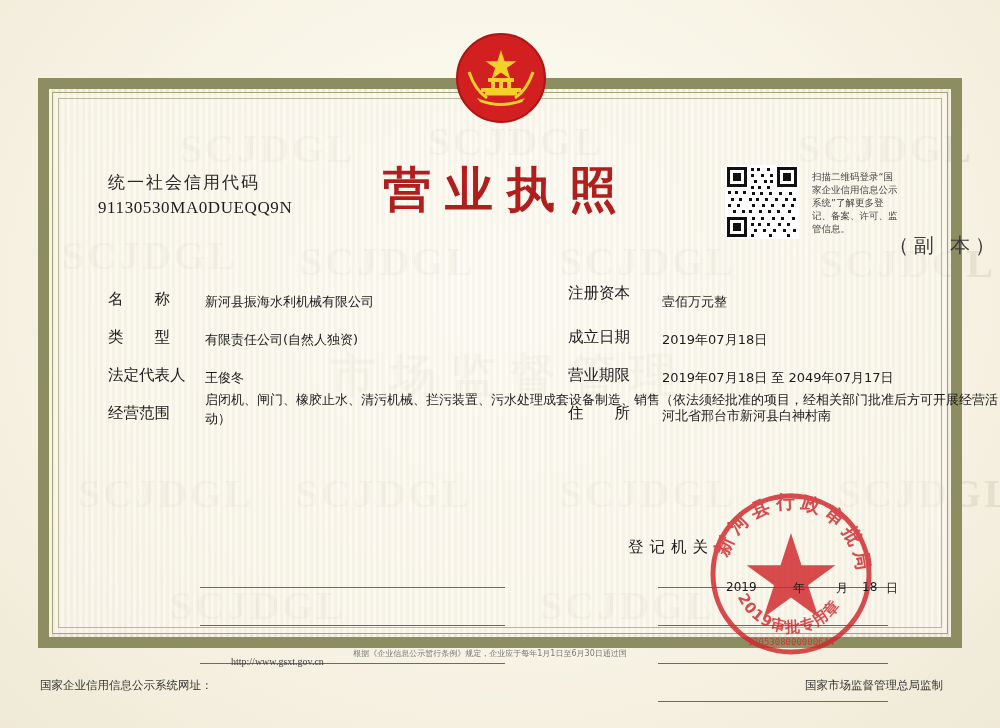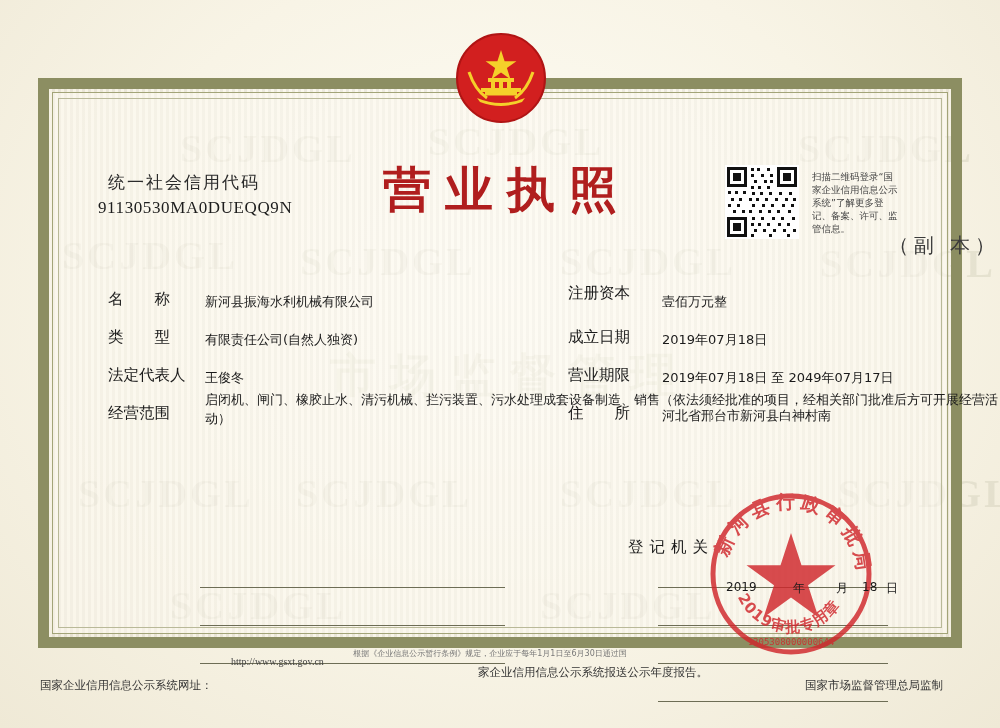--- a/index.html
+++ b/index.html
@@ -458,15 +458,14 @@
 
   <div class="date-line" style="left:726px;">2019</div>
   <div class="date-line" style="left:793px;">年</div>
   <div class="date-line" style="left:836px;">月</div>
   <div class="date-line" style="left:862px;">18</div>
   <div class="date-line" style="left:886px;">日</div>
 
   <div class="foot" style="left:40px; top:678px;">国家企业信用信息公示系统网址：</div>
   <div class="url">http://www.gsxt.gov.cn</div>
   <div class="foot-mid-small" style="top:648px;">根据《企业信息公示暂行条例》规定，企业应于每年1月1日至6月30日通过国</div>
-  <div class="foot" style="left:478px; top:665px;">家企业信用信息公示系统报送公示年度报告。</div>
   <div class="foot" style="left:805px; top:678px;">国家市场监督管理总局监制</div>
 </div>
 
 </body></html>

